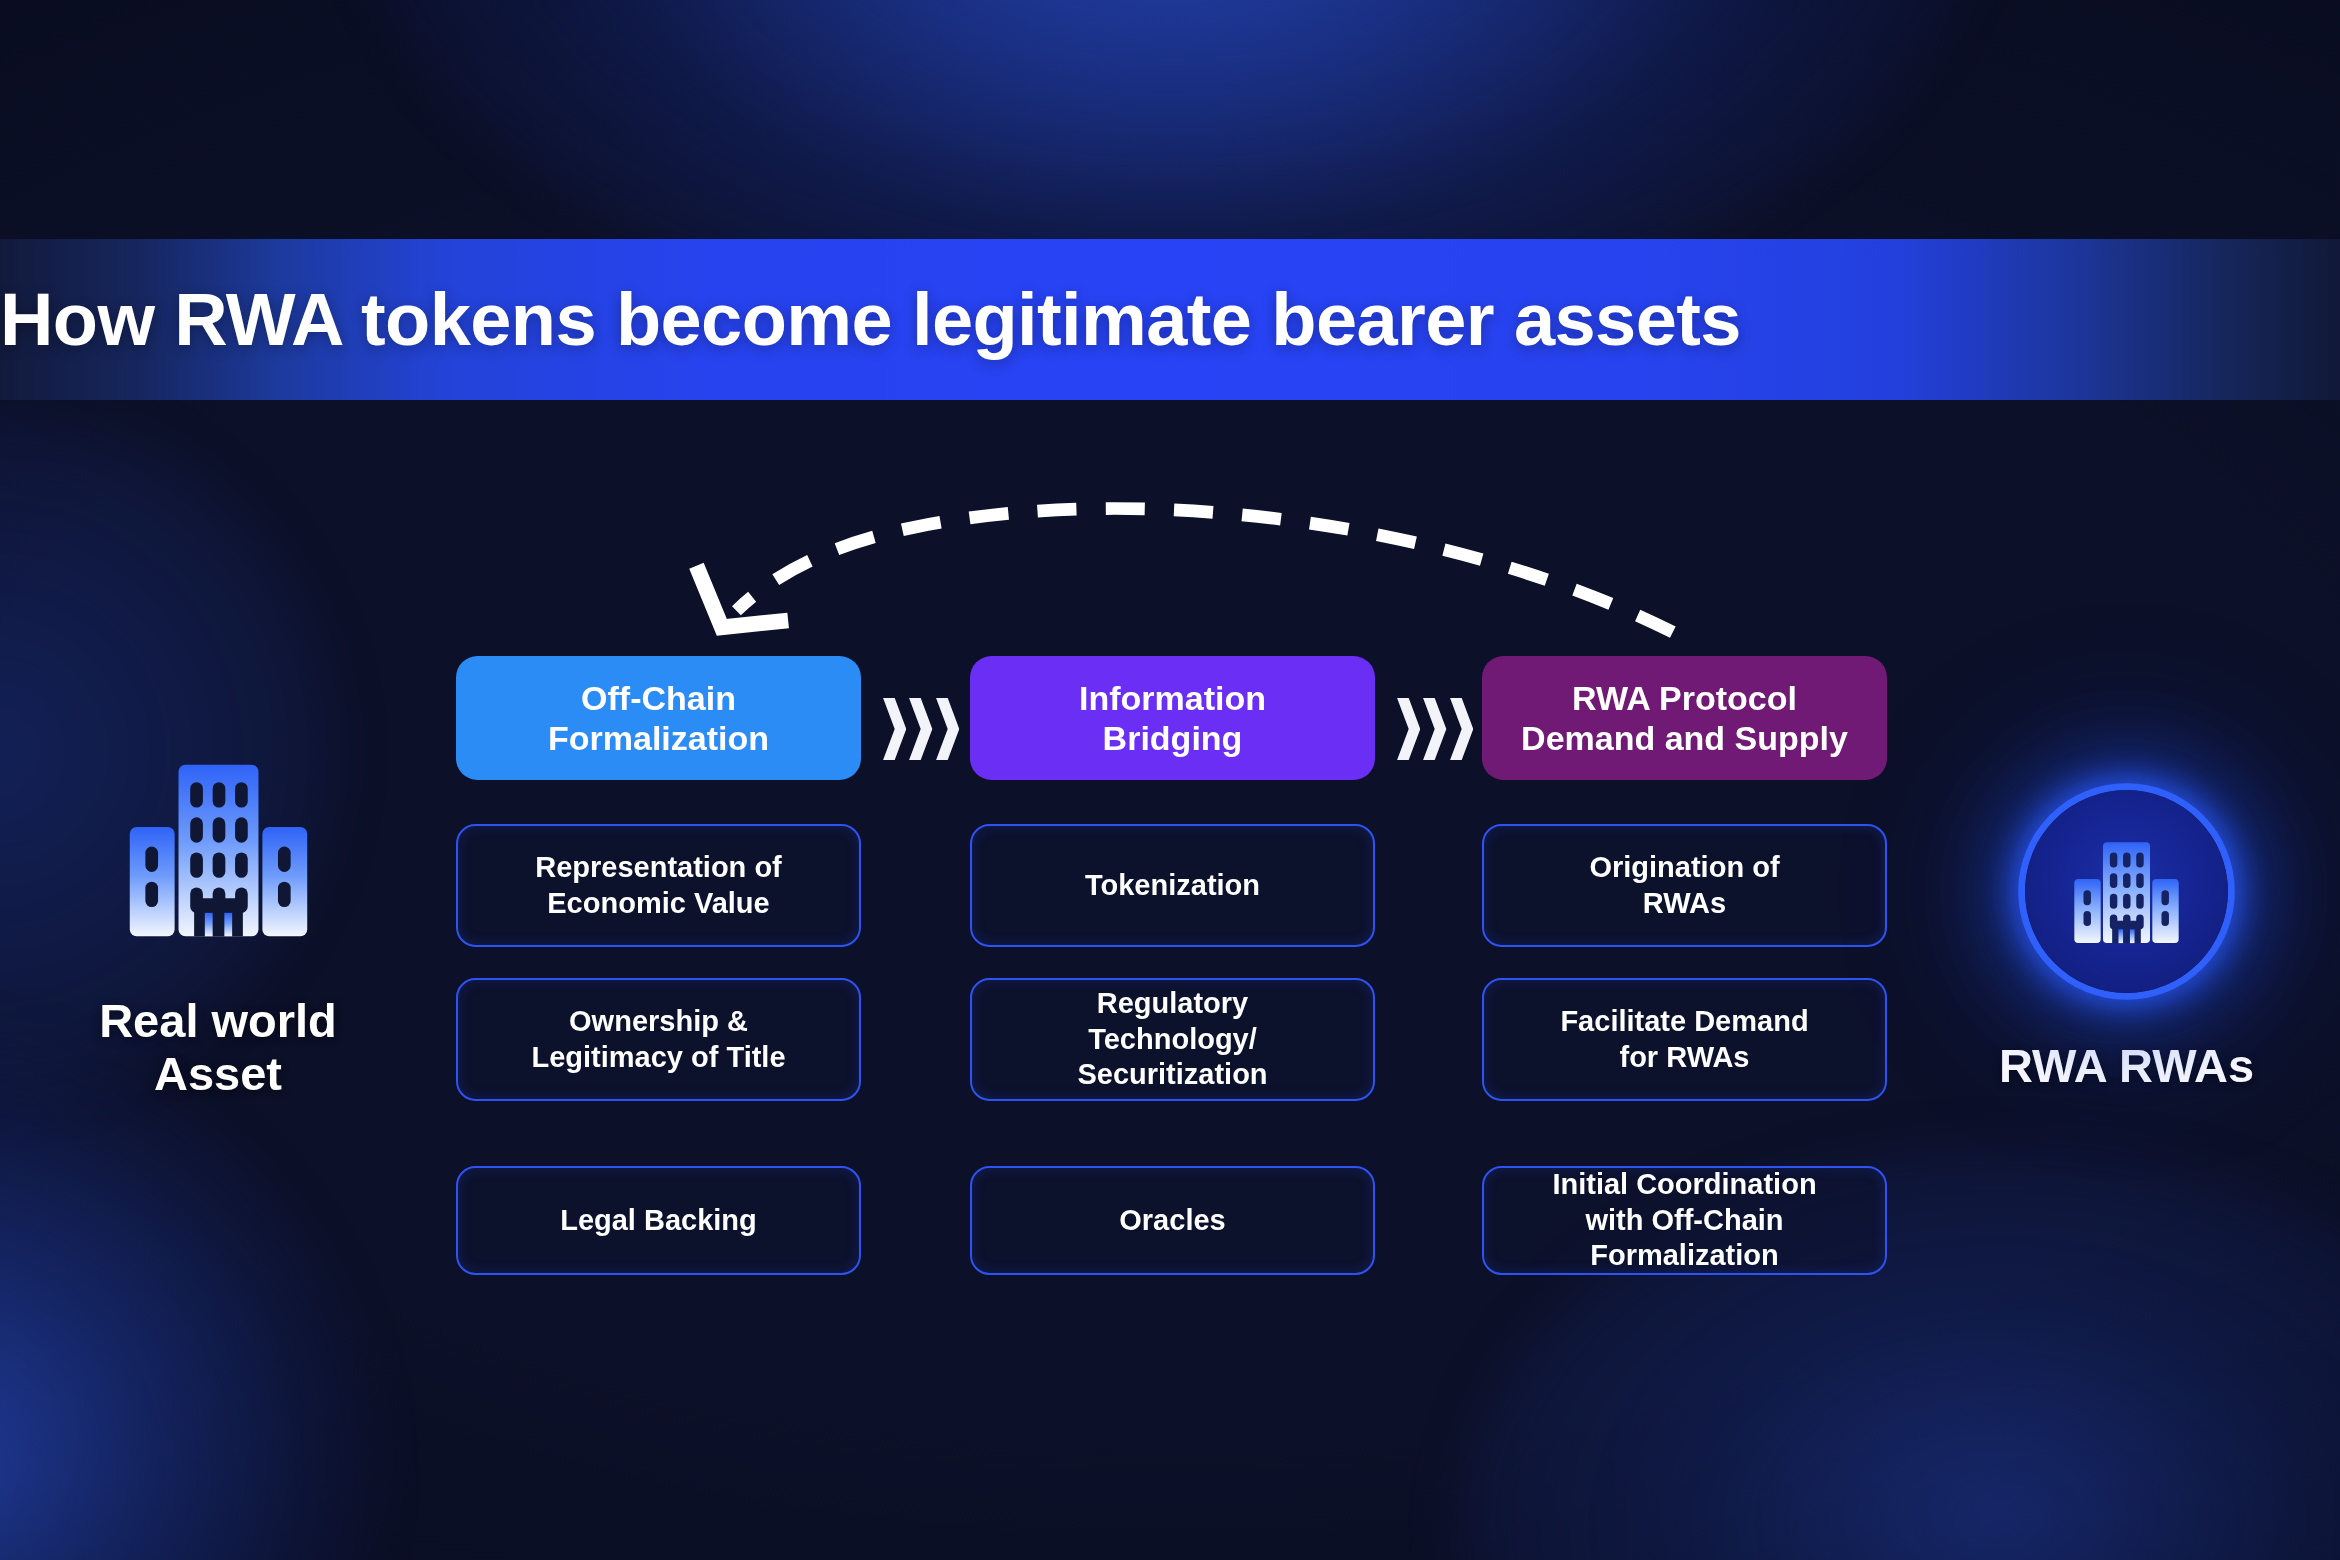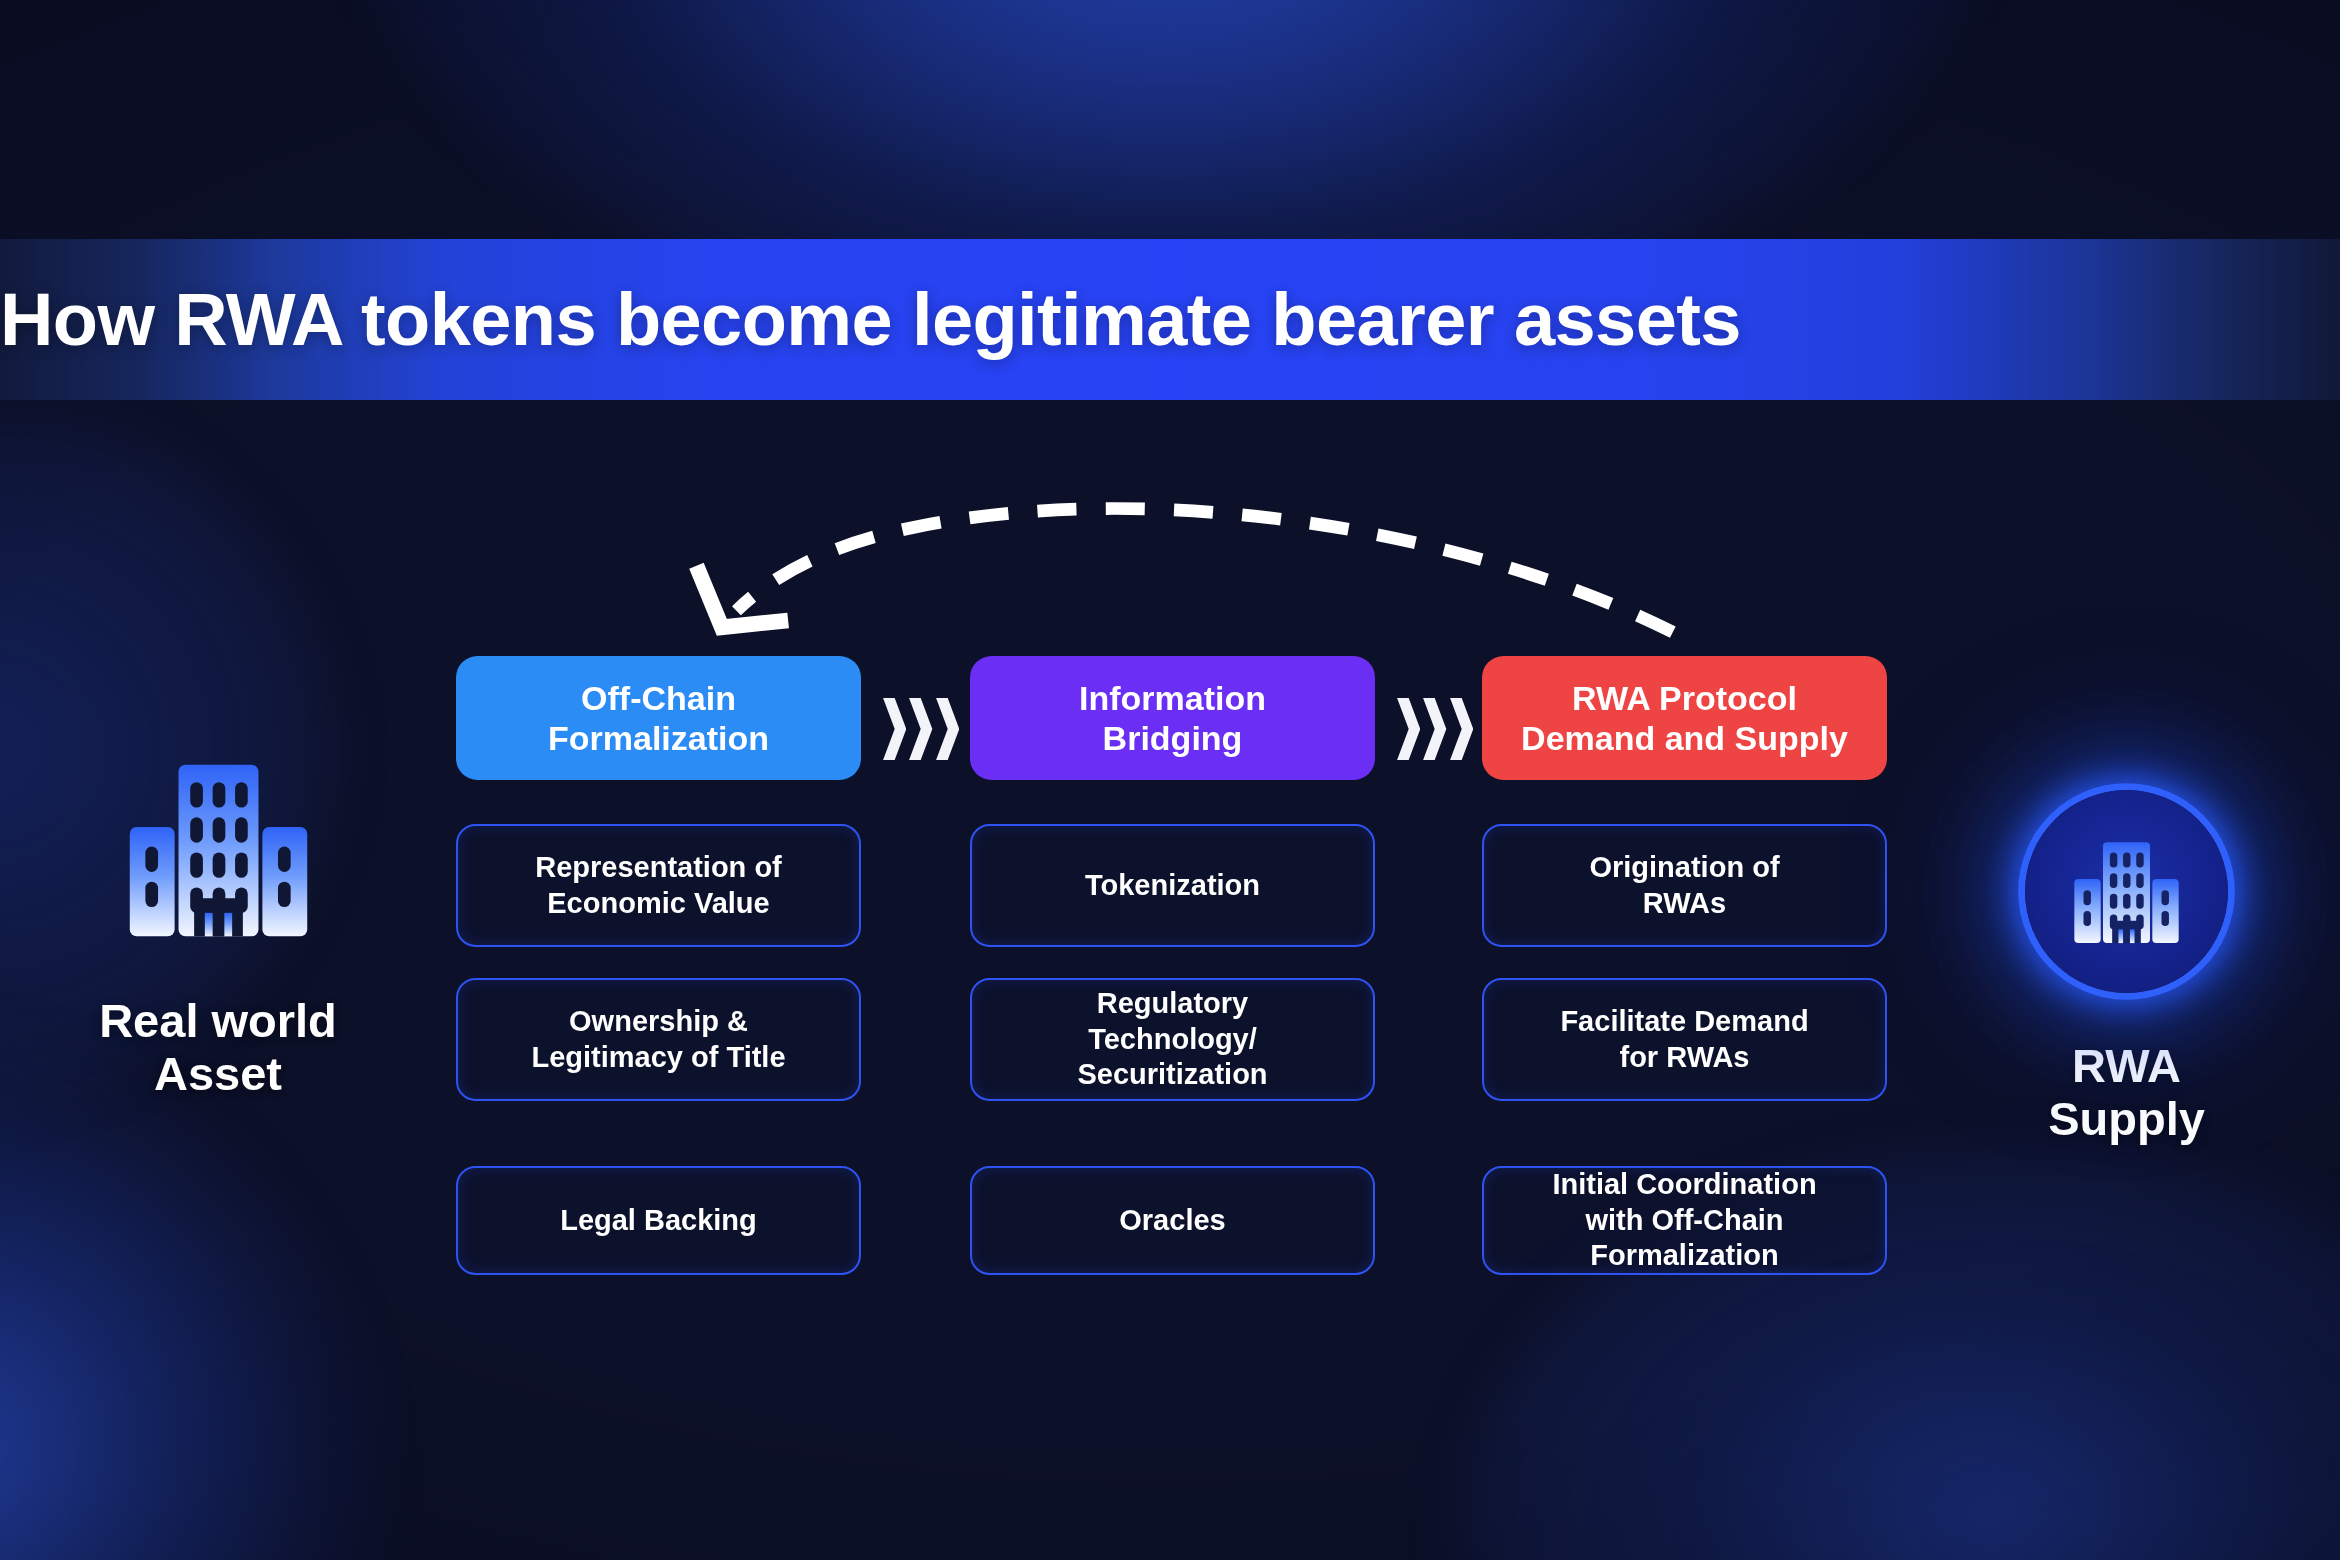--- a/index.html
+++ b/index.html
@@ -226,21 +226,21 @@
       <rect x="126" y="104" width="13" height="26" rx="6.5" fill="#152264"></rect>
       <rect x="80" y="140" width="13" height="26" rx="6.5" fill="#152264"></rect>
       <rect x="103" y="140" width="13" height="26" rx="6.5" fill="#152264"></rect>
       <rect x="126" y="140" width="13" height="26" rx="6.5" fill="#152264"></rect>
       <path d="M 84 190 L 84 158 Q 84 151 91 151 L 127 151 Q 134 151 134 158 L 134 190 Z" fill="#152264"></path>
       <rect x="95" y="166" width="8" height="24" fill="url(#bldgGradB)"></rect>
       <rect x="115" y="166" width="8" height="24" fill="url(#bldgGradB)"></rect>
     </svg>
   </div>
   <div class="endpoint-label">RWA
-Supply</div>
+RWAs</div>
 </div>
 
 <div id="pipeline">
 
   <div class="column" id="col-1" style="left:456px;">
     <div class="stage-box" style="background: rgb(43, 140, 245);">
       <div class="stage-label">Off-Chain
 Formalization</div>
     </div>
     <div class="sub-box row-1">
@@ -292,21 +292,21 @@
     </svg>
     <svg class="chev" viewBox="0 0 24 64">
       <polygon points="0,0 12,0 24,32 12,64 0,64 12,32" fill="#f2f4fa"></polygon>
     </svg>
     <svg class="chev" viewBox="0 0 24 64">
       <polygon points="0,0 12,0 24,32 12,64 0,64 12,32" fill="#f2f4fa"></polygon>
     </svg>
   </div>
 
   <div class="column" id="col-3" style="left:1482px;">
-    <div class="stage-box" style="background: #ef4444; align-items: center;">
+    <div class="stage-box" style="background: #701a75; align-items: center;">
       <div class="stage-label">RWA Protocol
 Demand and Supply</div>
     </div>
     <div class="sub-box row-1">
       <div class="sub-label">Origination of
 RWAs</div>
     </div>
     <div class="sub-box row-2">
       <div class="sub-label">Facilitate Demand
 for RWAs</div>

